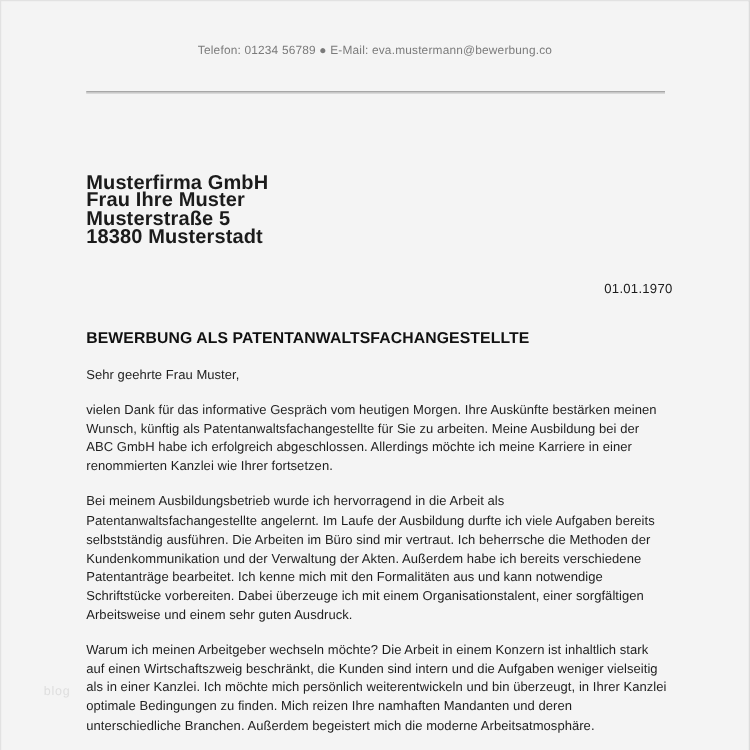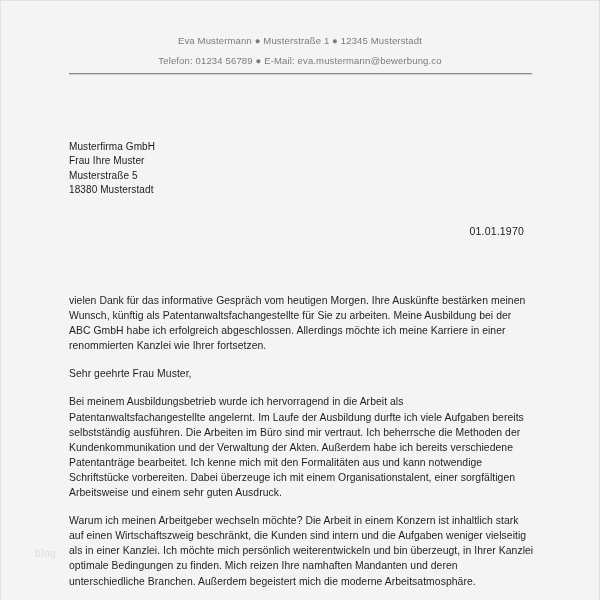--- a/index.html
+++ b/index.html
@@ -52,31 +52,31 @@
     height: 0;
     border-top: 1px solid #8d8d8d;
     border-bottom: 1px solid #cfcfcf;
   }
 
   
   #recipient-address {
     position: absolute;
     left: 68px;
     top: 139px;
-    font-size: 10px;
-    font-weight: normal;
+    font-size: 16px;
+    font-weight: bold;
     color: #1b1b1b;
     line-height: 14.3px;
     letter-spacing: 0.1px;
   }
 
   
   #letter-date {
     position: absolute;
-    left: 60px;
+    left: 74px;
     top: 224px;
     width: 463px;
     text-align: right;
     font-size: 10.5px;
     color: #1b1b1b;
     letter-spacing: 0.2px;
   }
 
   
   #letter-subject {
@@ -119,38 +119,38 @@
     letter-spacing: 0.6px;
     user-select: none;
   }
 </style>
 </head>
 <body>
 
 <div id="letter-page">
 
   <div id="letterhead">
-    <div class="letterhead-line">Eva Mustermann ● Musterstraße 1 ● 12345 Musterstadt</div>
     <div class="letterhead-line">Telefon: 01234 56789 ● E-Mail: eva.mustermann@bewerbung.co</div>
   </div>
   <div id="letterhead-rule"></div>
 
   <div id="recipient-address">
     <div>Musterfirma GmbH</div>
     <div>Frau Ihre Muster</div>
     <div>Musterstraße 5</div>
     <div>18380 Musterstadt</div>
   </div>
 
   <div id="letter-date">01.01.1970</div>
 
+  <div id="letter-subject">BEWERBUNG ALS PATENTANWALTSFACHANGESTELLTE</div>
 
   <div id="letter-body">
+    <p id="letter-salutation">Sehr geehrte Frau Muster,</p>
     <p>vielen Dank für das informative Gespräch vom heutigen Morgen. Ihre Auskünfte bestärken meinen Wunsch, künftig als Patentanwaltsfachangestellte für Sie zu arbeiten. Meine Ausbildung bei der ABC GmbH habe ich erfolgreich abgeschlossen. Allerdings möchte ich meine Karriere in einer renommierten Kanzlei wie Ihrer fortsetzen.</p>
-    <p id="letter-salutation">Sehr geehrte Frau Muster,</p>
     <p>Bei meinem Ausbildungsbetrieb wurde ich hervorragend in die Arbeit als Patentanwaltsfachangestellte angelernt. Im Laufe der Ausbildung durfte ich viele Aufgaben bereits selbstständig ausführen. Die Arbeiten im Büro sind mir vertraut. Ich beherrsche die Methoden der Kundenkommunikation und der Verwaltung der Akten. Außerdem habe ich bereits verschiedene Patentanträge bearbeitet. Ich kenne mich mit den Formalitäten aus und kann notwendige Schriftstücke vorbereiten. Dabei überzeuge ich mit einem Organisationstalent, einer sorgfältigen Arbeitsweise und einem sehr guten Ausdruck.</p>
     <p>Warum ich meinen Arbeitgeber wechseln möchte? Die Arbeit in einem Konzern ist inhaltlich stark auf einen Wirtschaftszweig beschränkt, die Kunden sind intern und die Aufgaben weniger vielseitig als in einer Kanzlei. Ich möchte mich persönlich weiterentwickeln und bin überzeugt, in Ihrer Kanzlei optimale Bedingungen zu finden. Mich reizen Ihre namhaften Mandanten und deren unterschiedliche Branchen. Außerdem begeistert mich die moderne Arbeitsatmosphäre.</p>
 
   </div>
 
   <div id="watermark">blog</div>
 
 </div>
 
 </body></html>

